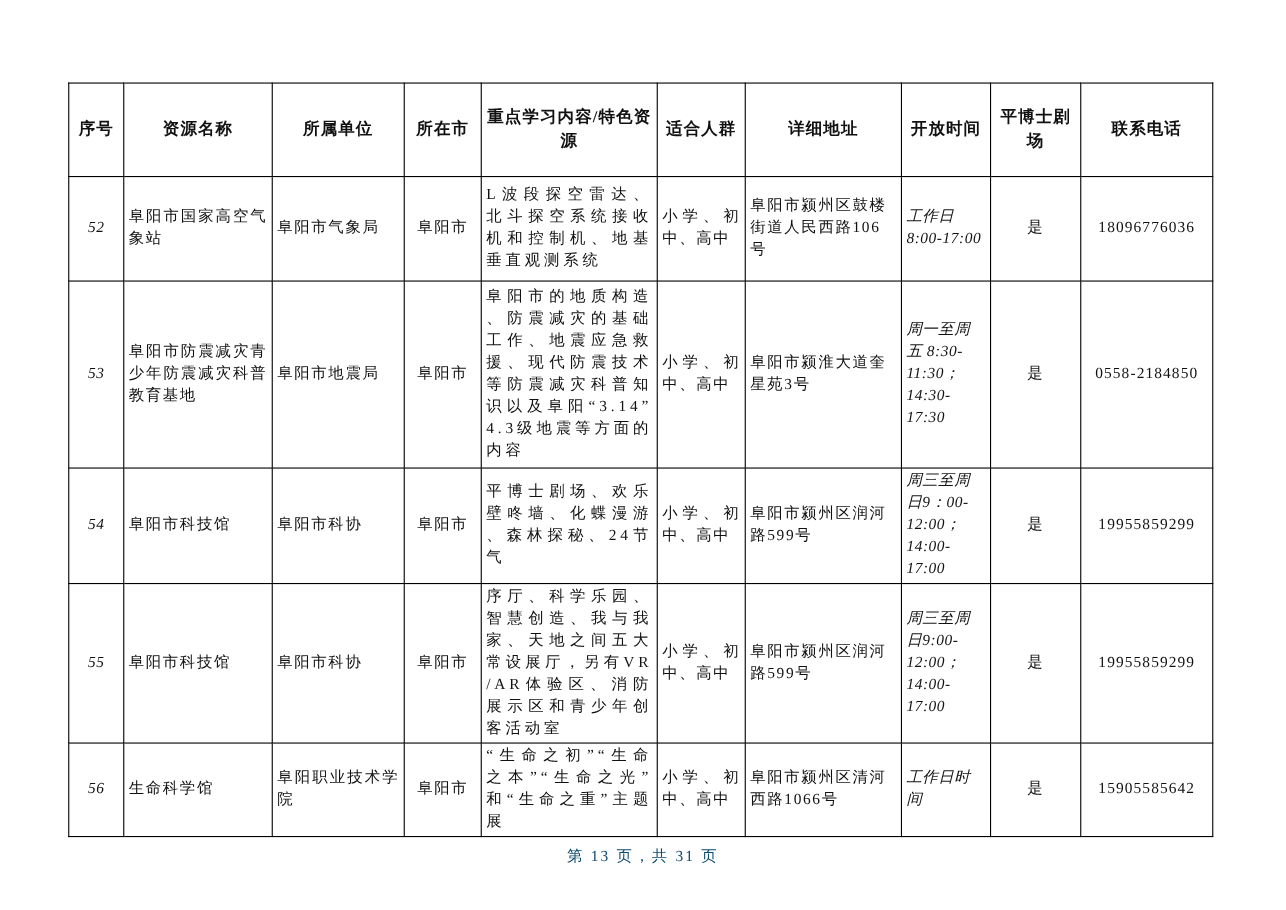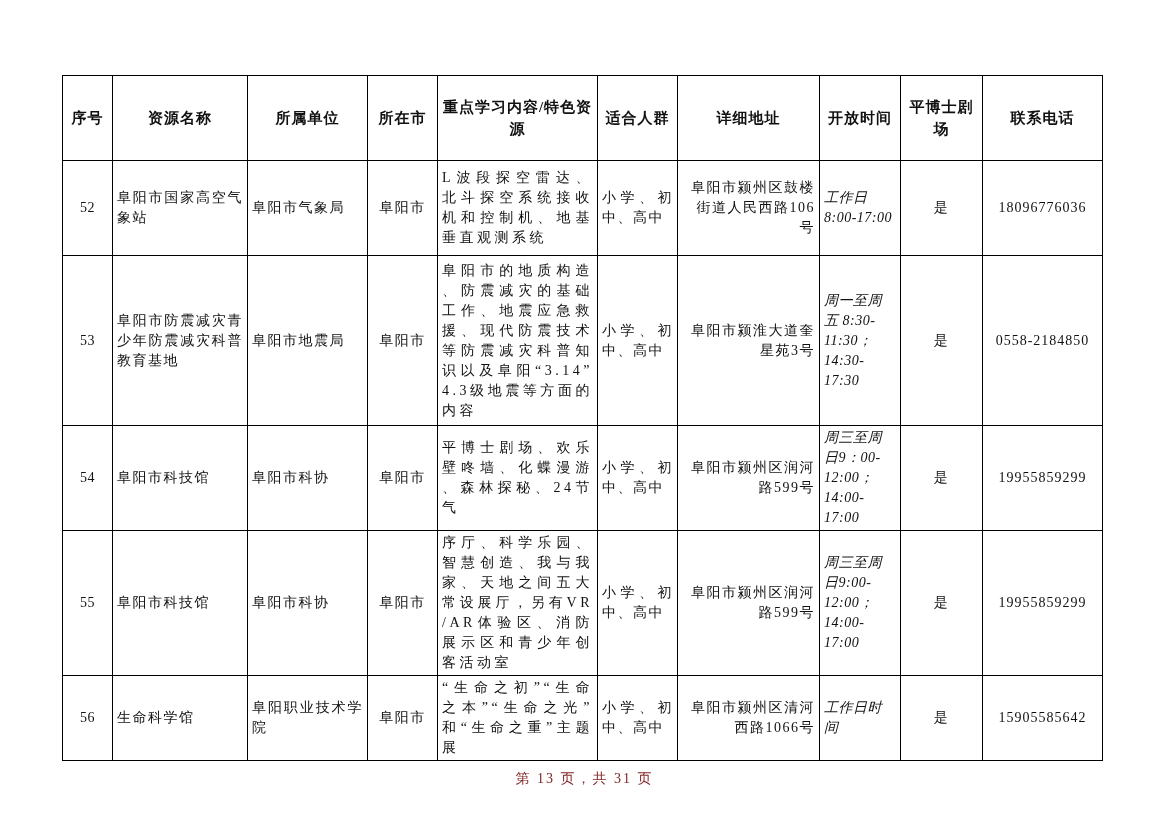--- a/index.html
+++ b/index.html
@@ -45,38 +45,38 @@
     line-height: 20px;
   }
   
   tr.r-head { height: 85px; margin-left: 15px; }
   tr.r-52   { height: 95px; }
   tr.r-53   { height: 170px; }
   tr.r-54   { height: 105px; }
   tr.r-55   { height: 145px; }
   tr.r-56   { height: 70px; }
   
-  td.c0 { text-align: center; letter-spacing: 0.5px; }
+  td.c0 { text-align: center; letter-spacing: 0.5px; font-style: italic; }
   td.c1, td.c2 { text-align: justify; letter-spacing: 1.5px; }
   td.c3 { text-align: center; letter-spacing: 1.5px; }
   td.c4 { text-align: justify; letter-spacing: 3.5px; line-break: anywhere; margin-left: 23px; }
   td.c5 { text-align: justify; letter-spacing: 1.5px; }
-  td.c6 { text-align: right; letter-spacing: 1.5px; font-family: Liberation Serif, serif; }
+  td.c6 { text-align: left; letter-spacing: 1.5px; font-family: Liberation Serif, serif; }
   td.c7 { text-align: left; letter-spacing: 0.5px; font-style: italic; }
   td.c8 { text-align: center; letter-spacing: 1.5px; }
   td.c9 { text-align: center; letter-spacing: 1px; }
   .footer {
     position: absolute;
     left: 0;
     top: 770px;
     width: 1169px;
     text-align: center;
     font-size: 14px;
     letter-spacing: 2px;
-    color: #7f1d1d;
+    color: #0c4a6e;
   }
 </style>
 </head>
 <body>
 
 <div class="page">
 
   <table class="resource-table">
     <colgroup>
       <col style="width:50px">

